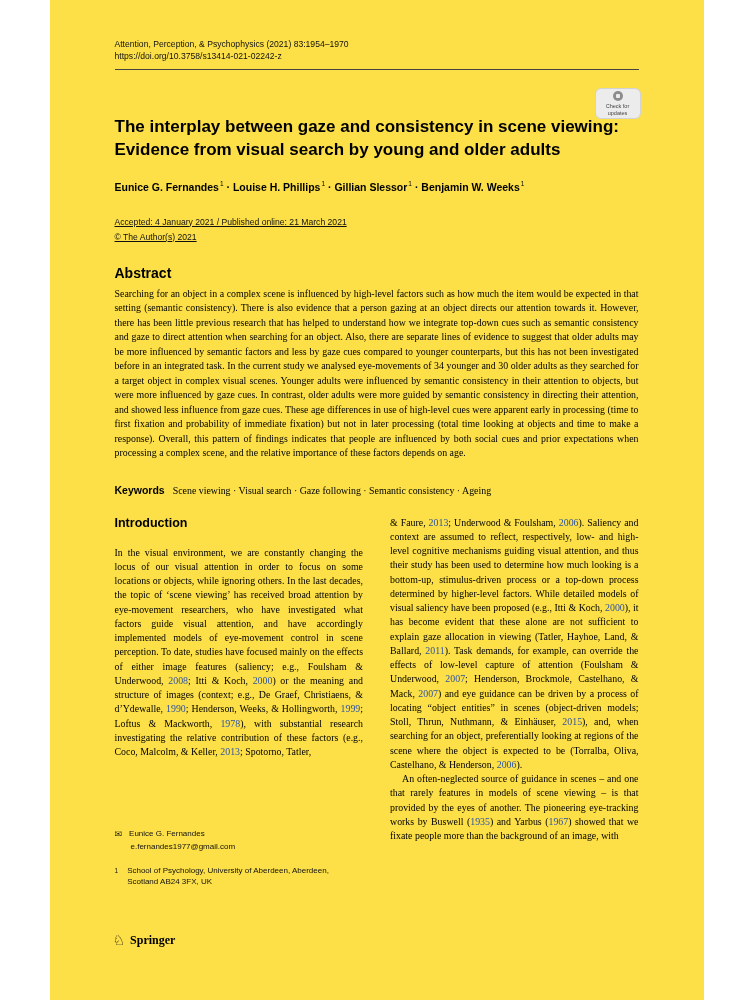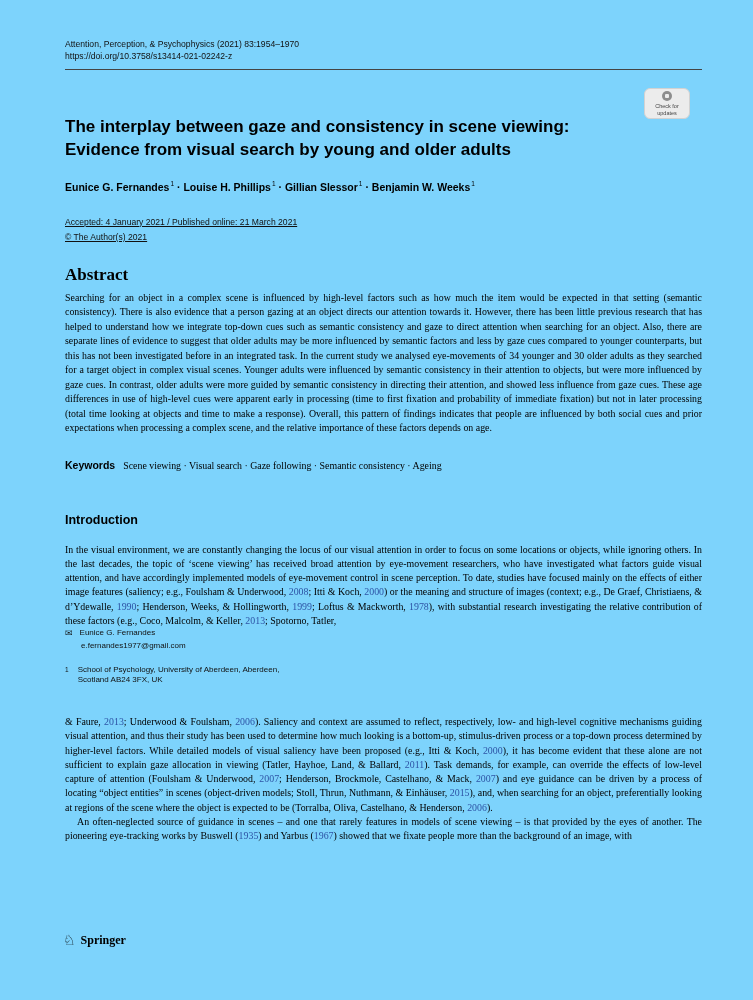--- a/index.html
+++ b/index.html
@@ -1,23 +1,23 @@
 <!DOCTYPE html>
 <html lang="en" style="--link-color: #2d53a5;"><head>
 <meta charset="utf-8">
 <style>
   :root { --link-color: #2d53a5; }
   * { margin:0; padding:0; box-sizing:border-box; }
   html,body { background:#ffffff; }
   .page {
     position:relative;
-    width:753px; height:1000px;
+    width:654px; height:1000px;
     margin:0 auto;
-    background:#7dd3fc;
-    padding:38px 51px 0 65px;
+    background:#fde047;
+    padding:38px 65px 0 65px;
     font-family:"Liberation Serif", serif;
     color:#000;
     overflow:hidden;
   }
   
   .journal-head { font-family:"Liberation Sans", sans-serif; font-size:8.6px; line-height:12px; color:#111; }
   .head-divider { border:none; border-top:1px solid #444; margin-top:7px; }
 
   
   .update-badge {
@@ -41,30 +41,30 @@
     margin-top:19px;
     font-family:"Liberation Sans", sans-serif;
     font-weight:bold; font-size:10.5px; color:#000;
   }
   .author-line sup { font-size:6.5px; font-weight:normal; margin-left:1px; }
   .author-line .sep { font-weight:bold; color:#000; }
   .meta-line { margin-top:3px; font-family:"Liberation Sans", sans-serif; font-size:8.6px; line-height:12px; color:#111;text-decoration:underline; }
   .meta-block { margin-top:23px; }
 
   
-  .section-label { margin-top:22px; font-family:Liberation Serif, serif; font-weight:bold; font-size:17px; color:#000; }
+  .section-label { margin-top:22px; font-family:Liberation Sans, sans-serif; font-weight:bold; font-size:14px; color:#000; }
   .abstract-body {
     margin-top:6px;
     font-size:9.9px; line-height:14.5px; text-align:justify;
   }
   .keywords-line { margin-top:23px; font-size:9.9px; }
   .keywords-line .kw-label { font-family:"Liberation Sans", sans-serif; font-weight:bold; font-size:10.5px; margin-right:8px; }
 
   
-  .columns { margin-top:42px; display:flex; gap:27px; height:374px;flex-direction:column; }
+  .columns { margin-top:20px; display:flex; gap:27px; height:374px; }
   .col { flex:1 1 0; display:flex; flex-direction:column; }
   .intro-heading { font-family:"Liberation Sans", sans-serif; font-weight:bold; font-size:12.5px; margin-bottom:16px; }
   .body-text { font-size:9.9px; line-height:14.25px; text-align:justify; }
   .indent { text-indent:12px; margin-top:0; }
   .cite { color:var(--link-color); cursor:pointer; }
 
   
   .footnotes { margin-top:auto; font-family:"Liberation Sans", sans-serif; font-size:8px; line-height:10.8px; color:#111; padding-bottom:2px; }
   .fn-row { display:flex; gap:7px; }
   .fn-icon { font-size:9px; line-height:10.8px; }

